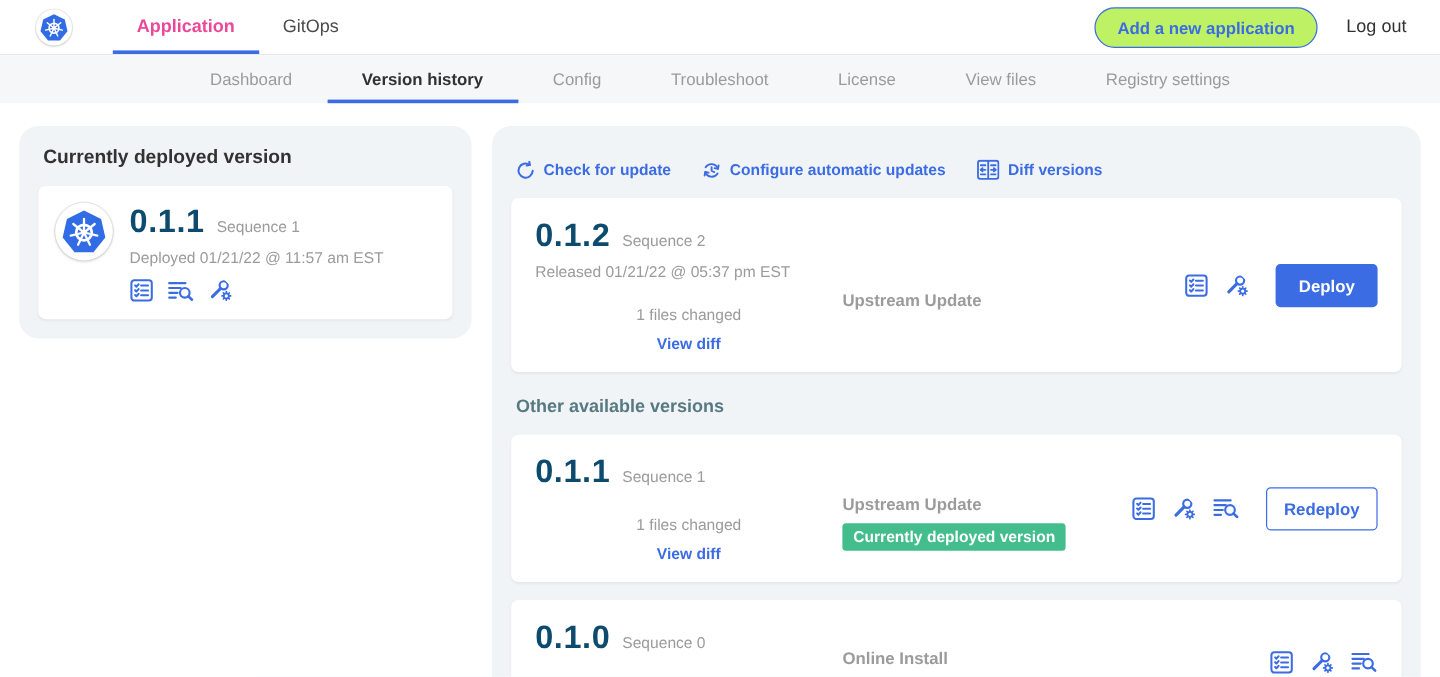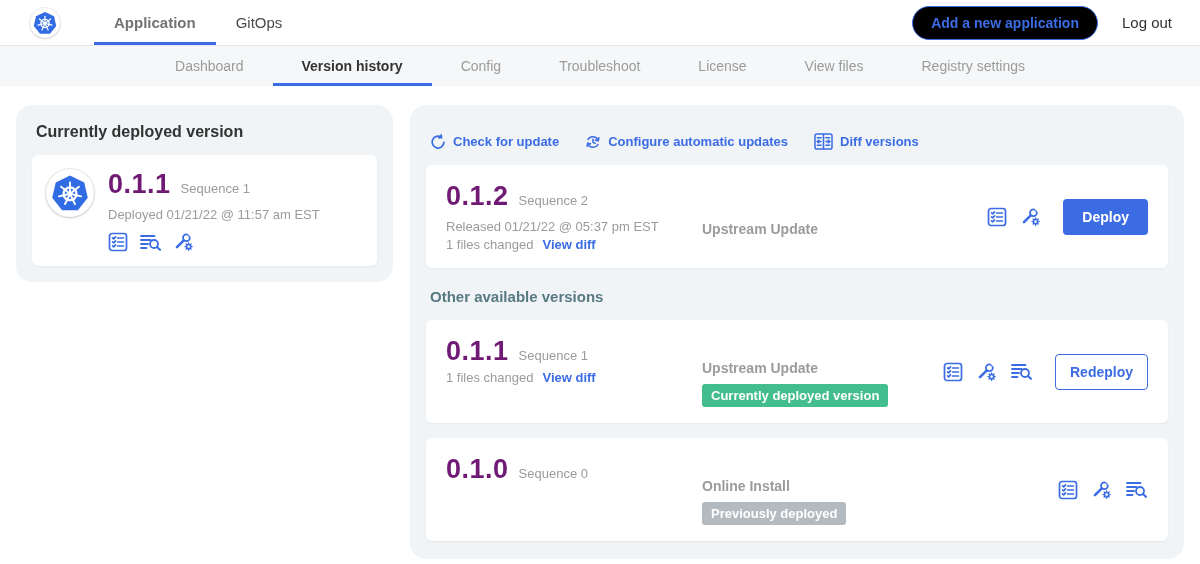--- a/index.html
+++ b/index.html
@@ -6,53 +6,53 @@
   html,body { width:1200px; height:564px; overflow:hidden; }
   body {
     font-family: "Liberation Sans", sans-serif;
     background:#ffffff; color:#323232; font-size:14px;
   }
   
   .topbar { height:46px; border-bottom:1px solid #e8e8e8; display:flex; align-items:stretch; padding:0 28px 0 30px; background:#fff; }
   .logo-badge { width:30px; height:30px; border-radius:50%; background:#fff; box-shadow:0 0 0 1px rgba(0,0,0,.07), 0 1px 2px rgba(0,0,0,.12); display:flex; align-items:center; justify-content:center; align-self:center; margin-right:34px; }
   .top-tabs { display:flex; align-items:stretch; }
   .top-tab { display:flex; align-items:center; padding:0 20px; font-size:15px; font-weight:500; color:#4a4a4a; border-bottom:3px solid transparent; border-top:3px solid transparent; cursor:pointer; }
-  .top-tab.active { font-weight:700; color:#737373; border-bottom-color:#3b6ce4; }
+  .top-tab.active { font-weight:700; color:#ec4899; border-bottom-color:#3b6ce4; }
   .topbar-right { margin-left:auto; display:flex; align-items:center; gap:24px; }
-  .pill-btn { background:#000000; border:1px solid #3b6ce4; color:#3b6ce4; font-weight:700; font-size:14px; border-radius:999px; padding:8px 18px; cursor:pointer; font-family:inherit; }
+  .pill-btn { background:#bef264; border:1px solid #3b6ce4; color:#3b6ce4; font-weight:700; font-size:14px; border-radius:999px; padding:8px 18px; cursor:pointer; font-family:inherit; }
   .logout { font-size:15px; color:#323232; cursor:pointer; }
   
   .subnav { height:40px; background:#f5f7f8; display:flex; justify-content:center; }
   .subnav-item { display:flex; align-items:center; padding:0 29px; font-size:14px; color:#9b9b9b; border-bottom:3px solid transparent; border-top:3px solid transparent; cursor:pointer; }
   .subnav-item.active { color:#323232; font-weight:700; border-bottom-color:#3b6ce4; }
   
   .main { display:flex; align-items:flex-start; gap:17px; padding:19px 16px 0 16px; }
   .panel { background:#f0f4f6; border-radius:16px; padding:16px; }
   .deployed-panel { width:377px; flex:none; }
   .available-panel { flex:1; }
   .panel-h1 { font-size:16px; font-weight:700; color:#323232; margin:2px 0 14px 4px; }
   .panel-h2 { font-size:15px; font-weight:600; color:#577981; }
   .card { background:#fff; border-radius:6px; box-shadow:0 1px 2px rgba(0,0,0,.05); }
   
   .deployed-card { display:flex; padding:14px; }
   .k8s-circle { width:48px; height:48px; border-radius:50%; background:#fff; box-shadow:0 0 0 1px rgba(0,0,0,.08), 0 1px 3px rgba(0,0,0,.15); display:flex; align-items:center; justify-content:center; flex:none; margin-right:14px; }
   .version-row { display:flex; align-items:baseline; }
-  .version-num { font-size:27px; font-weight:700; color:#701a75; letter-spacing:.5px; }
+  .version-num { font-size:27px; font-weight:700; color:#0c4a6e; letter-spacing:.5px; }
   .sequence { font-size:13px; color:#9b9b9b; margin-left:10px; font-weight:500;text-align:center; }
   .meta-line { font-size:13px; color:#9b9b9b; margin-top:7px; font-weight:500; }
   .icon-row { display:flex; align-items:center; gap:12px; margin-top:10px; }
   .icon-btn { display:inline-flex; cursor:pointer; }
   
   .avail-head { display:flex; align-items:center; justify-content:space-between; padding:2px 4px 0 4px; }
   .avail-links { display:flex; align-items:center; gap:26px;margin-top:10px; }
   .link { display:flex; align-items:center; gap:7px; color:#3b6ce4; font-size:13px; font-weight:700; cursor:pointer; }
   
   .vcard { display:flex; padding:16px 20px; margin-top:15px; }
   .v-info { width:256px; flex:none; }
-  .files-line { display:flex; align-items:center; gap:9px; margin-top:3px; }
+  .files-line { display:flex; align-items:center; gap:9px; margin-top:21px;flex-direction:column; }
   .files-txt { font-size:13px; color:#9b9b9b; font-weight:500; }
   .viewdiff { font-size:13px; color:#3b6ce4; font-weight:700; cursor:pointer; }
   .v-meta { flex:1; align-self:center; }
   .source { font-size:14px; font-weight:600; color:#9b9b9b;margin-top:24px; }
   .badge { display:inline-block; margin-top:8px; padding:4px 9px; border-radius:3px; color:#fff; font-size:13px; font-weight:700; }
   .badge-green { background:#44bd8d; }
   .badge-gray { background:#b3bac0; }
   .v-actions { flex:none; align-self:center; display:flex; align-items:center; gap:14px; }
   .btn-primary { background:#3b6ce4; color:#fff; border:none; font-weight:700; font-size:14px; border-radius:4px; padding:10px 19px; margin-left:8px; cursor:pointer; font-family:inherit; }
   .btn-outline { background:#fff; color:#3b6ce4; border:1px solid #3b6ce4; font-weight:700; font-size:14px; border-radius:4px; padding:9px 14px; margin-left:8px; cursor:pointer; font-family:inherit; }

